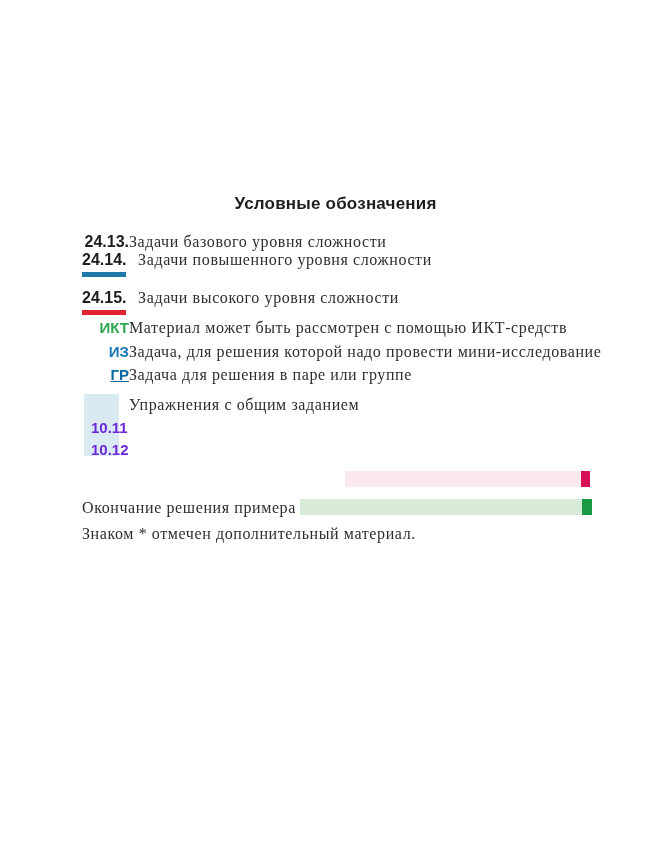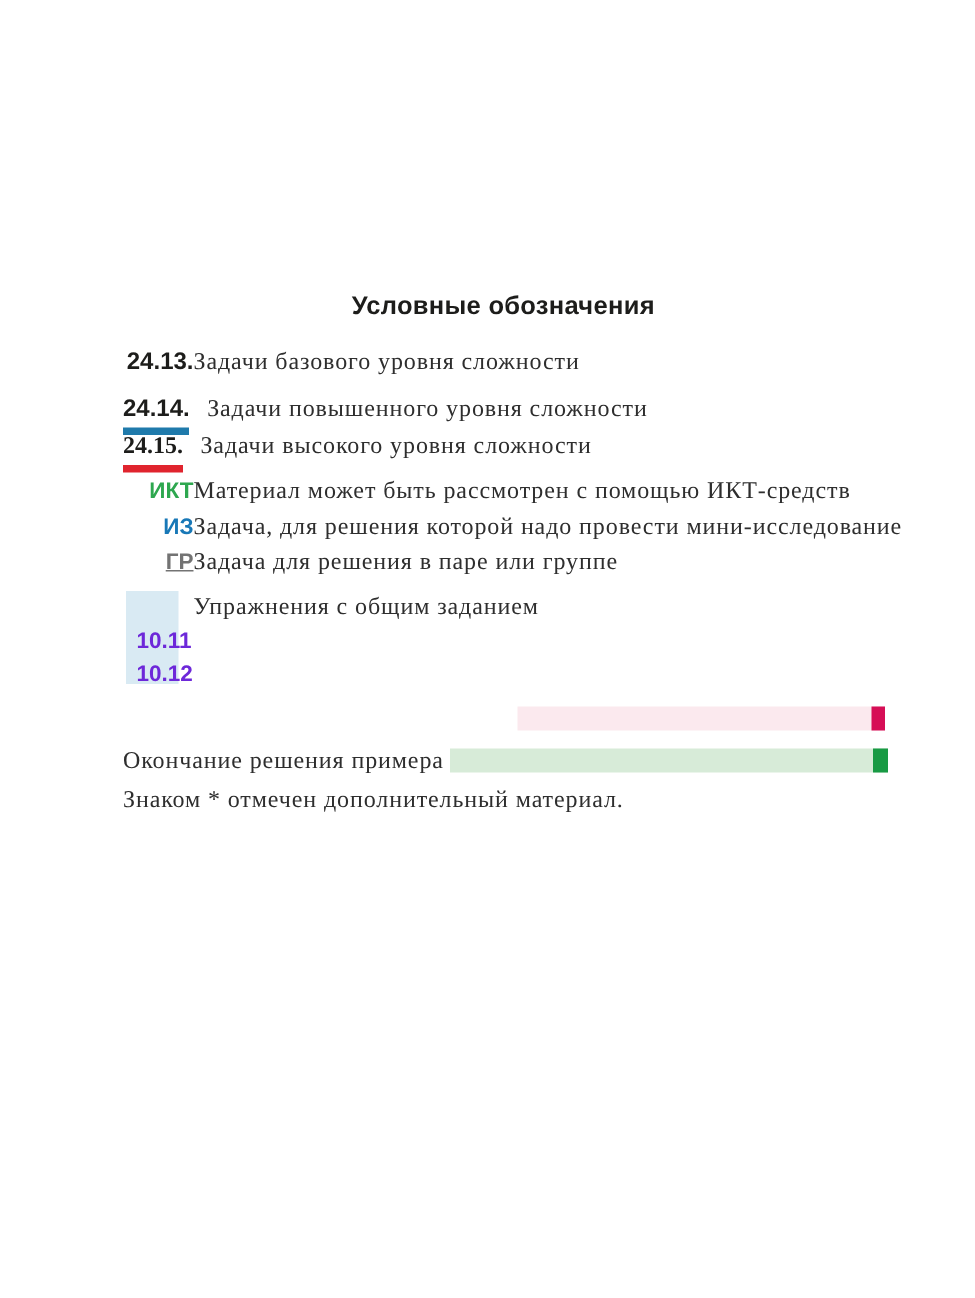--- a/index.html
+++ b/index.html
@@ -24,21 +24,21 @@
     display:inline-block; min-width:47px; vertical-align:top;
     font-family:"Liberation Sans", sans-serif;
     font-weight:bold; font-size:16px; color:#1d1d1b;
     letter-spacing:0;
     text-align:right;
   }
   .legend-marker.badge { font-size:15px; min-width:47px; }
   .legend-marker.lined { min-width:0; margin-right:3px; padding-bottom:3px; border-bottom:5px solid; }
   .legend-marker.lined + .legend-text { margin-left:0; }
   .legend-text { display:inline-block; vertical-align:top; }
-  .r1 { top:233px; } .r2 { top:264px; } .r3 { top:289px; }
+  .r1 { top:233px; } .r2 { top:251px; } .r3 { top:289px; }
   .r4 { top:319px; } .r5 { top:343px; } .r6 { top:366px; }
 
   .group-box { position:absolute; left:55px; top:394px; width:35px; height:62px; }
   .group-label { position:absolute; left:100px; top:396px; font-size:16px; letter-spacing:0.6px; }
   .group-num {
     position:absolute; left:62px;
     font-family:"Liberation Sans", sans-serif; font-weight:bold;
     font-size:15px; color:#6d28d9;
   }
   .gn1 { top:419px; } .gn2 { top:441px; }
@@ -74,34 +74,34 @@
   <div class="legend-row r1">
     <span class="legend-marker">24.13.</span><span class="legend-text">Задачи базового уровня сложности</span>
   </div>
 
   <div class="legend-row r2">
     <span class="legend-marker lined" style="border-bottom-color: rgb(31, 122, 171);">24.14.</span>
     <span class="legend-text" style="margin-left:4px;">Задачи повышенного уровня сложности</span>
   </div>
 
   <div class="legend-row r3">
-    <span class="legend-marker lined" style="border-bottom-color: rgb(224, 36, 46); font-family: Liberation Serif, serif;">24.15.</span>
+    <span class="legend-marker lined" style="border-bottom-color: rgb(224, 36, 46);">24.15.</span>
     <span class="legend-text" style="margin-left:4px;text-align:right;">Задачи высокого уровня сложности</span>
   </div>
 
   <div class="legend-row r5">
     <span class="legend-marker badge" style="color: rgb(24, 120, 183);">ИЗ</span><span class="legend-text">Задача, для решения которой надо провести мини-исследование</span>
   </div>
 
   <div class="legend-row r4">
     <span class="legend-marker badge" style="color: rgb(46, 167, 79);">ИКТ</span><span class="legend-text">Материал может быть рассмотрен с помощью ИКТ-средств</span>
   </div>
 
   <div class="legend-row r6">
-    <span class="legend-marker badge" style="color: #737373; text-decoration: underline;">ГР</span><span class="legend-text">Задача для решения в паре или группе</span>
+    <span class="legend-marker badge" style="color: #0369a1; text-decoration: underline;">ГР</span><span class="legend-text">Задача для решения в паре или группе</span>
   </div>
 
   <div class="group-box" style="background-color: rgb(217, 234, 243);"></div>
   <div class="group-label">Упражнения с общим заданием</div>
   <div class="group-num gn1">10.11</div>
   <div class="group-num gn2">10.12</div>
 
   <div class="bar bar1" style="background-color: rgb(251, 233, 238);">
     <span class="bar-end" style="background-color: rgb(214, 14, 86);"></span>
   </div>

